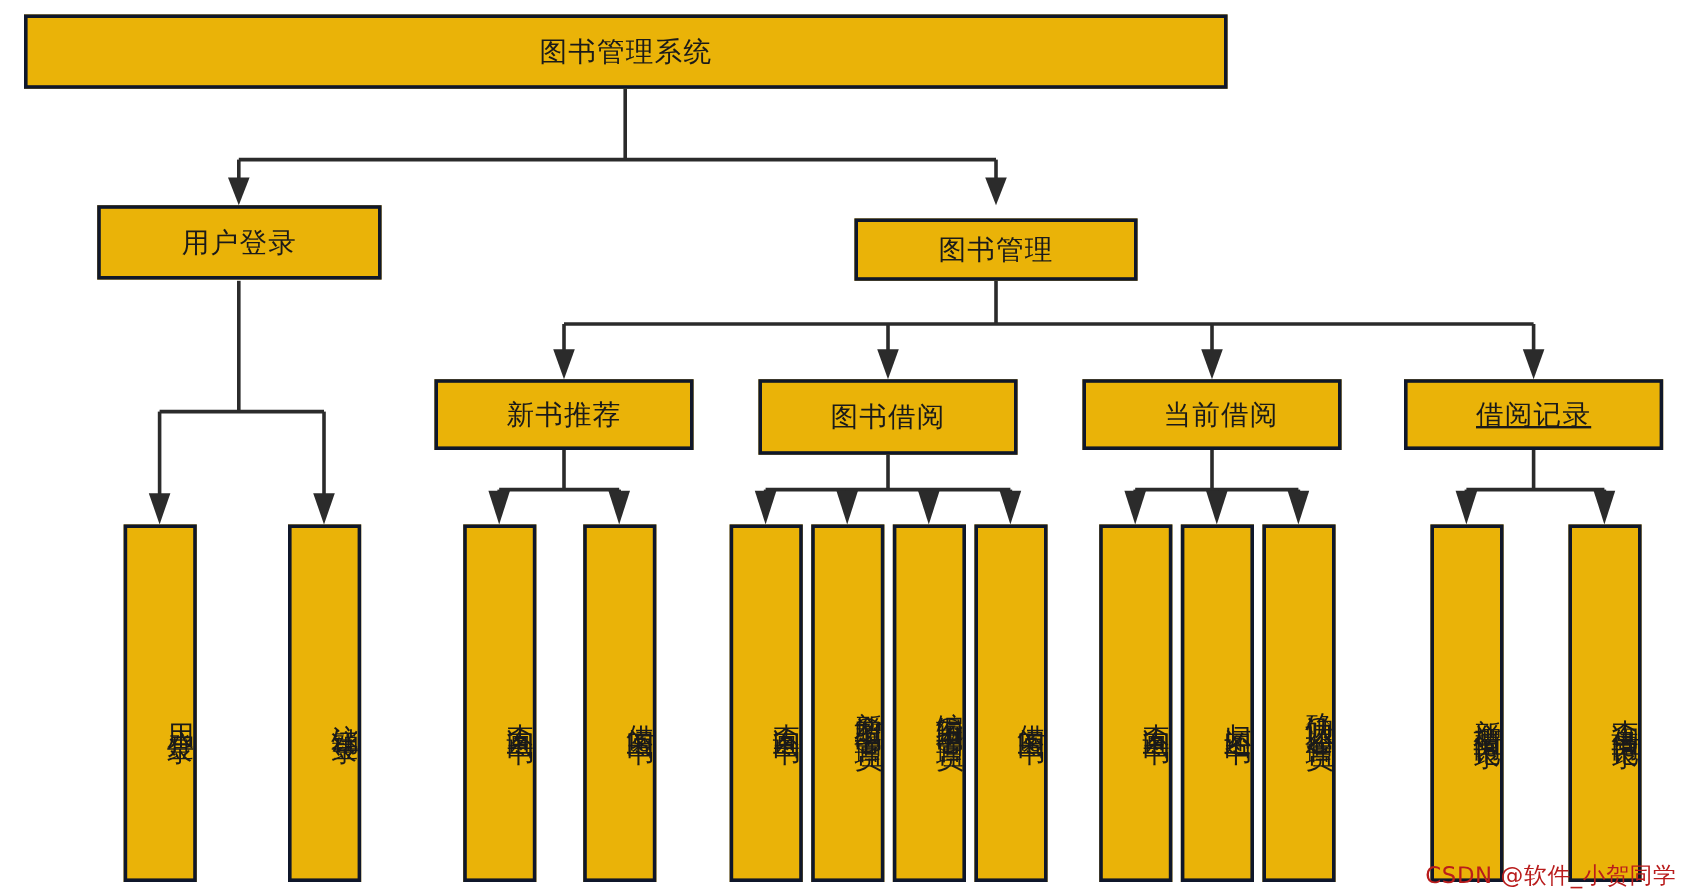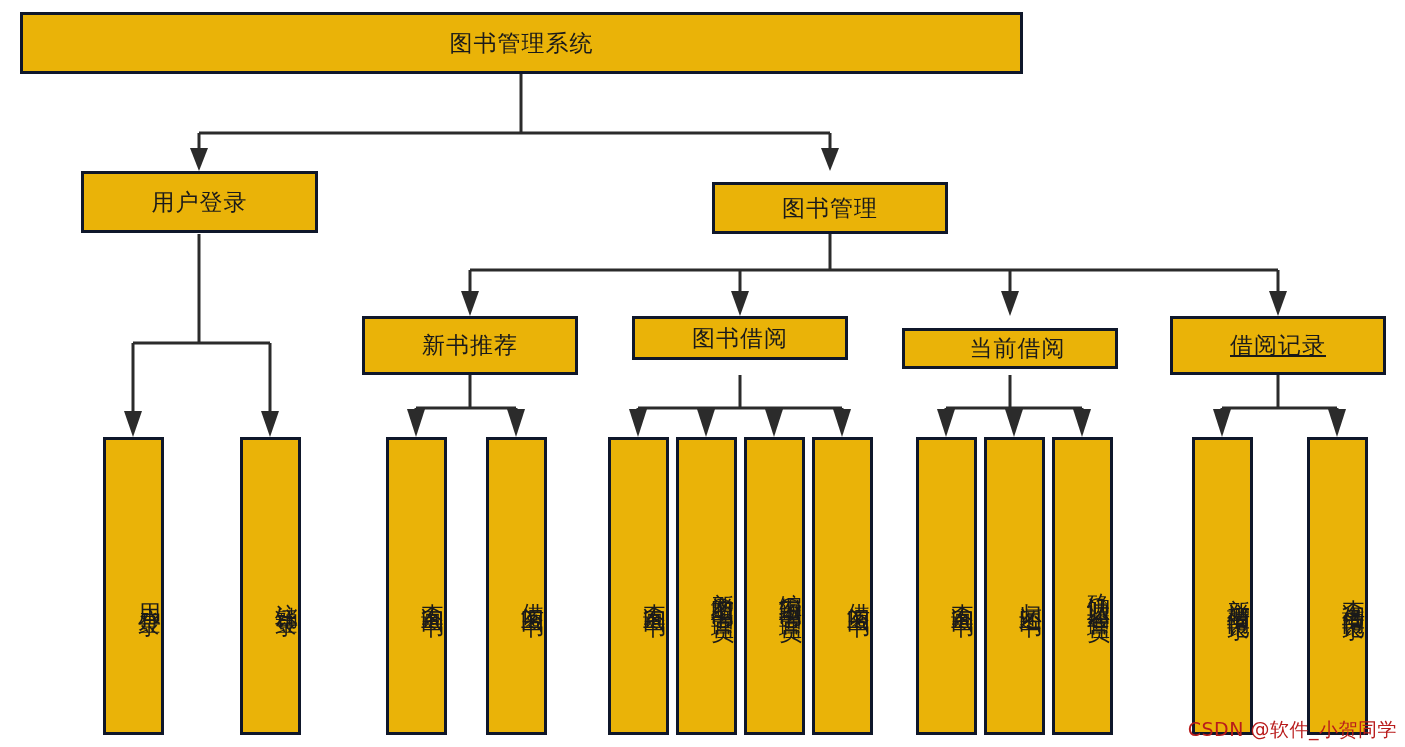--- a/index.html
+++ b/index.html
@@ -146,24 +146,24 @@
   <div class="node horiz" style="left:81px; top:171px; width:237px; height:62px;">
     <span class="node-label">用户登录</span>
   </div>
   <div class="node horiz" style="left:712px; top:182px; width:236px; height:52px;">
     <span class="node-label">图书管理</span>
   </div>
 
   <div class="node horiz" style="left:362px; top:316px; width:216px; height:59px;">
     <span class="node-label">新书推荐</span>
   </div>
-  <div class="node horiz" style="left:632px; top:316px; width:216px; height:44px;">
+  <div class="node horiz" style="left:632px; top:316px; width:216px; height:63px;">
     <span class="node-label">图书借阅</span>
   </div>
-  <div class="node horiz" style="left:902px; top:328px; width:216px; height:41px;padding-left:15px;">
+  <div class="node horiz" style="left:902px; top:316px; width:216px; height:59px;padding-left:15px;">
     <span class="node-label">当前借阅</span>
   </div>
   <div class="node horiz" style="left:1170px; top:316px; width:216px; height:59px;text-decoration:underline;">
     <span class="node-label">借阅记录</span>
   </div>
 
   <div class="node vert" style="left:103px; top:437px; width:61px; height:298px;">
     <span class="node-label">用户登录</span>
   </div>
   <div class="node vert" style="left:240px; top:437px; width:61px; height:298px;">

